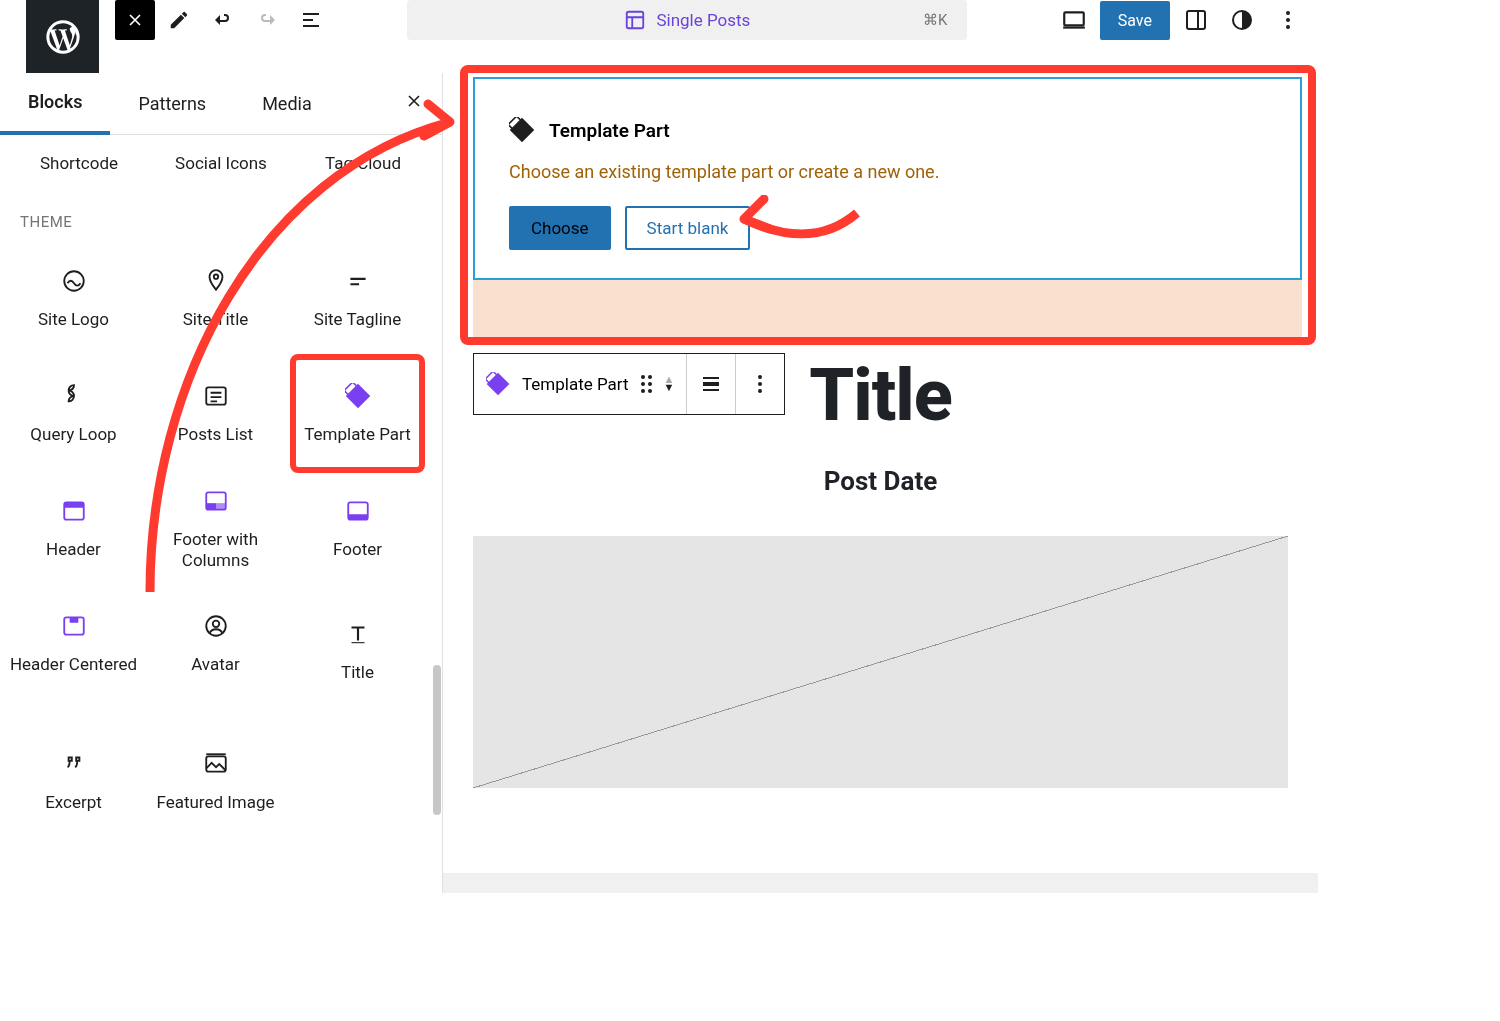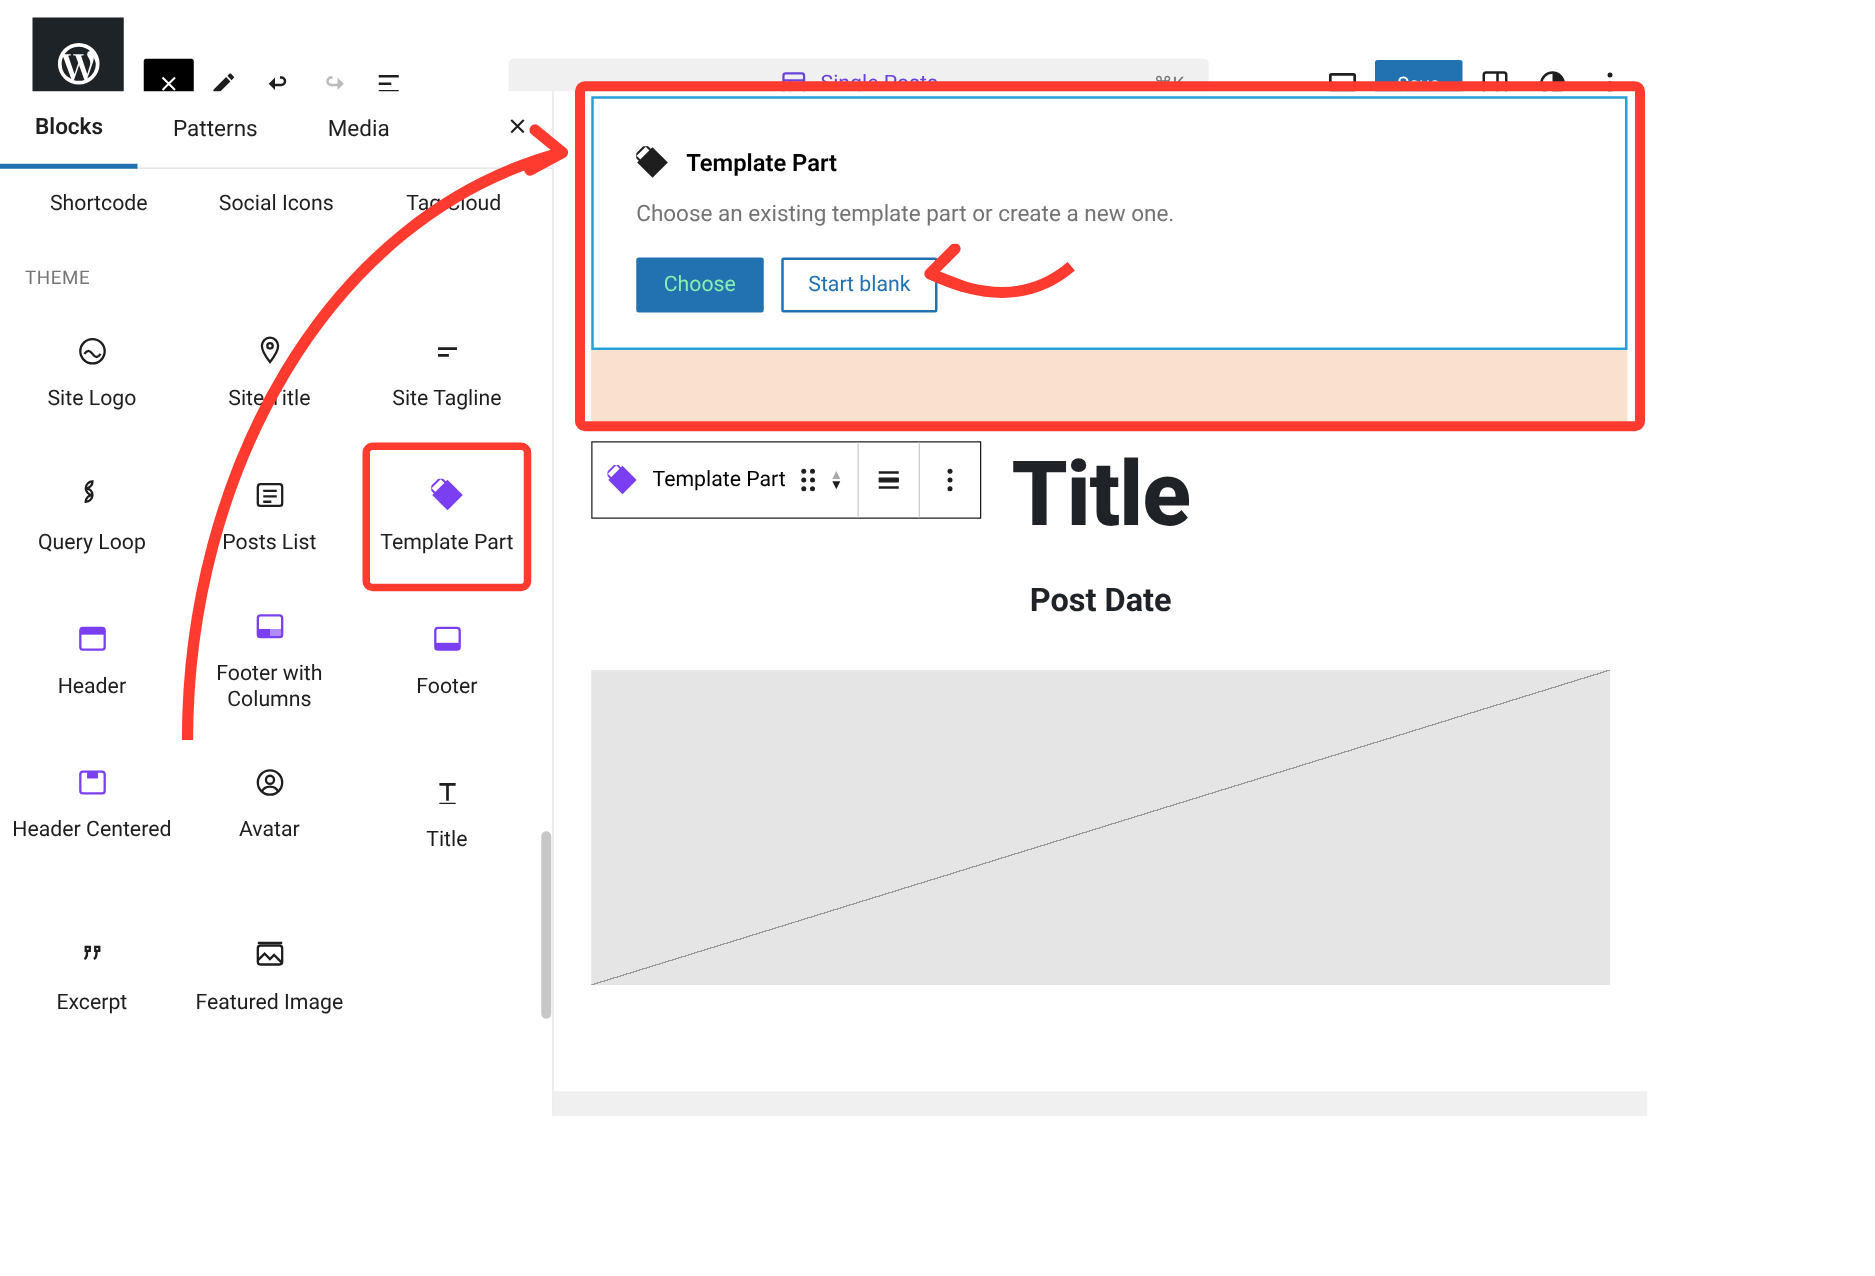--- a/index.html
+++ b/index.html
@@ -1,19 +1,19 @@
 <!DOCTYPE html>
 <html><head>
 <meta charset="utf-8">
 <style>
   * { box-sizing: border-box; margin: 0; padding: 0; font-family: -apple-system, BlinkMacSystemFont, "Segoe UI", Roboto, sans-serif; }
   body { width: 1318px; height: 893px; background: #fff; overflow: hidden; position: relative; }
 
   
-  .topbar { display: flex; align-items: flex-end; height: 88px; border-bottom: 1px solid #e0e0e0; padding-left: 26px; }
+  .topbar { display: flex; align-items: flex-start; height: 88px; border-bottom: 1px solid #e0e0e0; padding-left: 26px; }
   .wp-logo { width: 73px; height: 73px; background: #1d2327; display:flex; align-items:center; justify-content:center; }
   .wp-logo svg { width: 40px; height: 40px; fill:#fff; }
   .top-left-btns { display:flex; align-items:center; gap:4px; padding-left:16px; }
   .sq-btn { width:40px; height:40px; display:flex; align-items:center; justify-content:center; border-radius:2px; cursor:pointer; }
   .sq-black { background:#000; color:#fff; }
   .plain-btn { color:#1e1e1e; }
   .plain-btn.dim { color:#bbb; }
   .center-bar { flex:1; display:flex; justify-content:center; }
   .template-pill { width:560px; height:40px; background:#f0f0f0; border-radius:4px; display:flex; align-items:center; justify-content:center; gap:10px; color:#6b42db; font-size:17px; position:relative; }
   .template-pill .cmd { position:absolute; right:20px; color:#757575; font-size:15px; }
@@ -35,23 +35,23 @@
   .block-item .icon-slot { width:28px; height:28px; display:flex; align-items:center; justify-content:center; }
   .block-item .label { font-size:17px; color:#1e1e1e; text-align:center; line-height:1.2; }
   .hl-red { outline:6px solid #ff3b30; outline-offset:-4px; border-radius:6px; }
   .scrollbar-fake { position:absolute; right:1px; top:530px; width:8px; height:150px; background:#c7c7c7; border-radius:4px; }
 
   
   .canvas { position:absolute; left:443px; top:73px; right:0; bottom:0; background:#fff; padding-top:0; }
   .peach { position:absolute; left:30px; right:16px; top:4px; height:264px; background:#f9e0cf; }
   .placeholder-card { position:absolute; left:30px; right:16px; top:4px; background:#fff; border:2px solid #29a0d8; padding:38px 34px 28px 34px; }
   .tp-header { display:flex; align-items:center; gap:14px; font-size:19px; font-weight:600; }
-  .tp-desc { margin-top:18px; font-size:18px; color:#737373; }
+  .tp-desc { margin-top:18px; font-size:18px; color:#a16207; }
   .tp-actions { margin-top:24px; display:flex; gap:14px; }
-  .btn-primary { background:#2271b1; color:#86efac; border:none; padding:12px 22px; font-size:17px; border-radius:2px; cursor:pointer; }
+  .btn-primary { background:#2271b1; color:#000000; border:none; padding:12px 22px; font-size:17px; border-radius:2px; cursor:pointer; }
   .btn-outline { background:#fff; color:#2271b1; border:2px solid #2271b1; padding:10px 20px; font-size:17px; border-radius:2px; cursor:pointer; }
 
   .big-annot { position:absolute; left:17px; top:-8px; right:2px; height:280px; border:8px solid #ff3b30; border-radius:8px; pointer-events:none; }
 
   .block-toolbar { position:absolute; left:30px; top:280px; height:62px; background:#fff; border:1px solid #1e1e1e; display:flex; }
   .tb-seg { display:flex; align-items:center; border-right:1px solid #ccc; padding:0 12px; gap:12px; }
   .tb-seg:last-child{border-right:none;}
   .tb-label { font-size:17px; }
   .drag-dots { display:grid; grid-template-columns:repeat(2,4px); grid-template-rows:repeat(3,4px); gap:3px; }
   .drag-dots i { width:4px; height:4px; background:#1e1e1e; border-radius:50%; display:block;}

